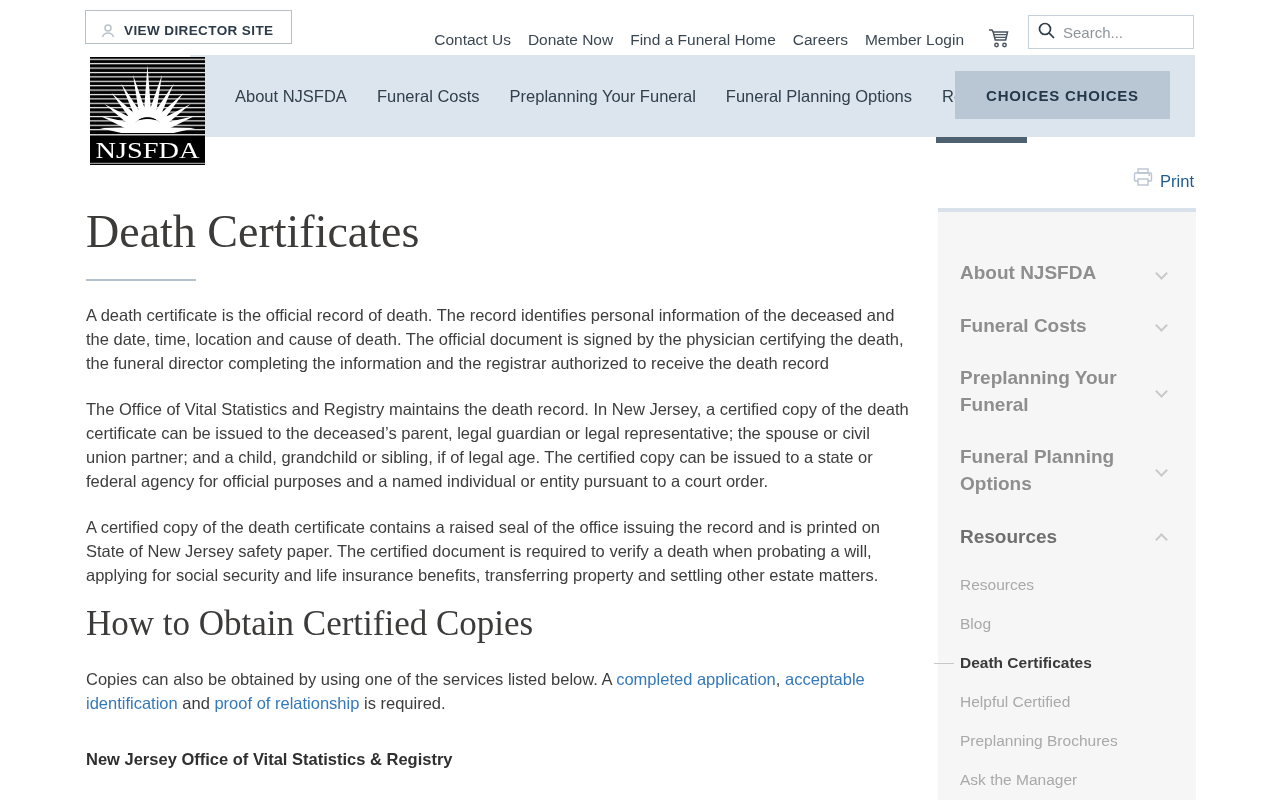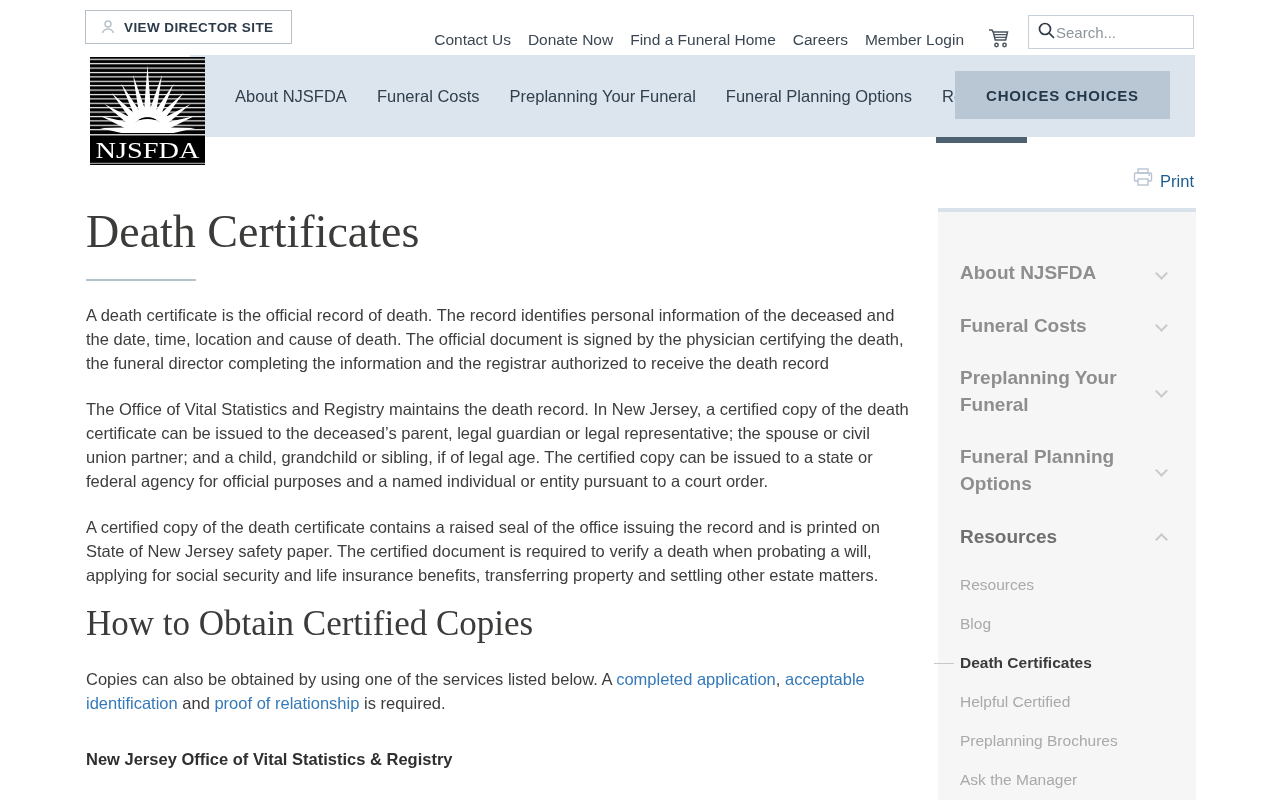--- a/index.html
+++ b/index.html
@@ -10,35 +10,35 @@
   }
   *{box-sizing:border-box;margin:0;padding:0;}
   html,body{width:1280px;height:800px;}
   body{
     position:relative;width:1280px;height:800px;overflow:hidden;background:#ffffff;
     font-family:"Liberation Sans","DejaVu Sans",sans-serif;color:var(--textDark,#3d3d3d);
   }
   
   .topbar{position:absolute;left:0;top:0;width:1280px;height:55px;background:#fff;}
   .director-btn{
-    position:absolute;left:85px;top:10px;height:34px;padding:0 18px 0 14px;
-    display:flex;align-items:center;gap:8px;background:#fff;border:1px solid #b7bfc6;
+    position:absolute;left:85px;top:10px;height:34px;padding:12px 18px 0 14px;
+    display:flex;gap:8px;background:#fff;border:1px solid #b7bfc6;
     font-size:13.5px;font-weight:bold;letter-spacing:.4px;color:#2c3a49;cursor:pointer;
   }
   .director-btn svg{display:block;}
   .topnav{
     position:absolute;right:86px;top:0;height:49px;display:flex;align-items:flex-end;gap:17px;
   }
   .topnav a.toplink{
     text-decoration:none;color:#3a4753;font-size:15.5px;white-space:nowrap;cursor:pointer;
   }
   .cart-btn{margin-left:6px;cursor:pointer;display:flex;align-items:center;}
   .searchbox{
     width:166px;height:34px;border:1px solid #c5d0da;background:#fff;
-    display:flex;align-items:center;padding:0 8px;
+    display:flex;align-items:center;padding:0 8px;gap:7px;
   }
   .searchbox input{
     border:none;outline:none;width:110px;font-size:15px;color:#55606a;
     font-family:"Liberation Sans",sans-serif;background:transparent;
   }
   .searchbox input::placeholder{color:#8d959c;}
   
   .navband{
     position:absolute;left:190px;top:55px;width:1005px;height:82px;background:var(--band,#dce4ee);
   }

